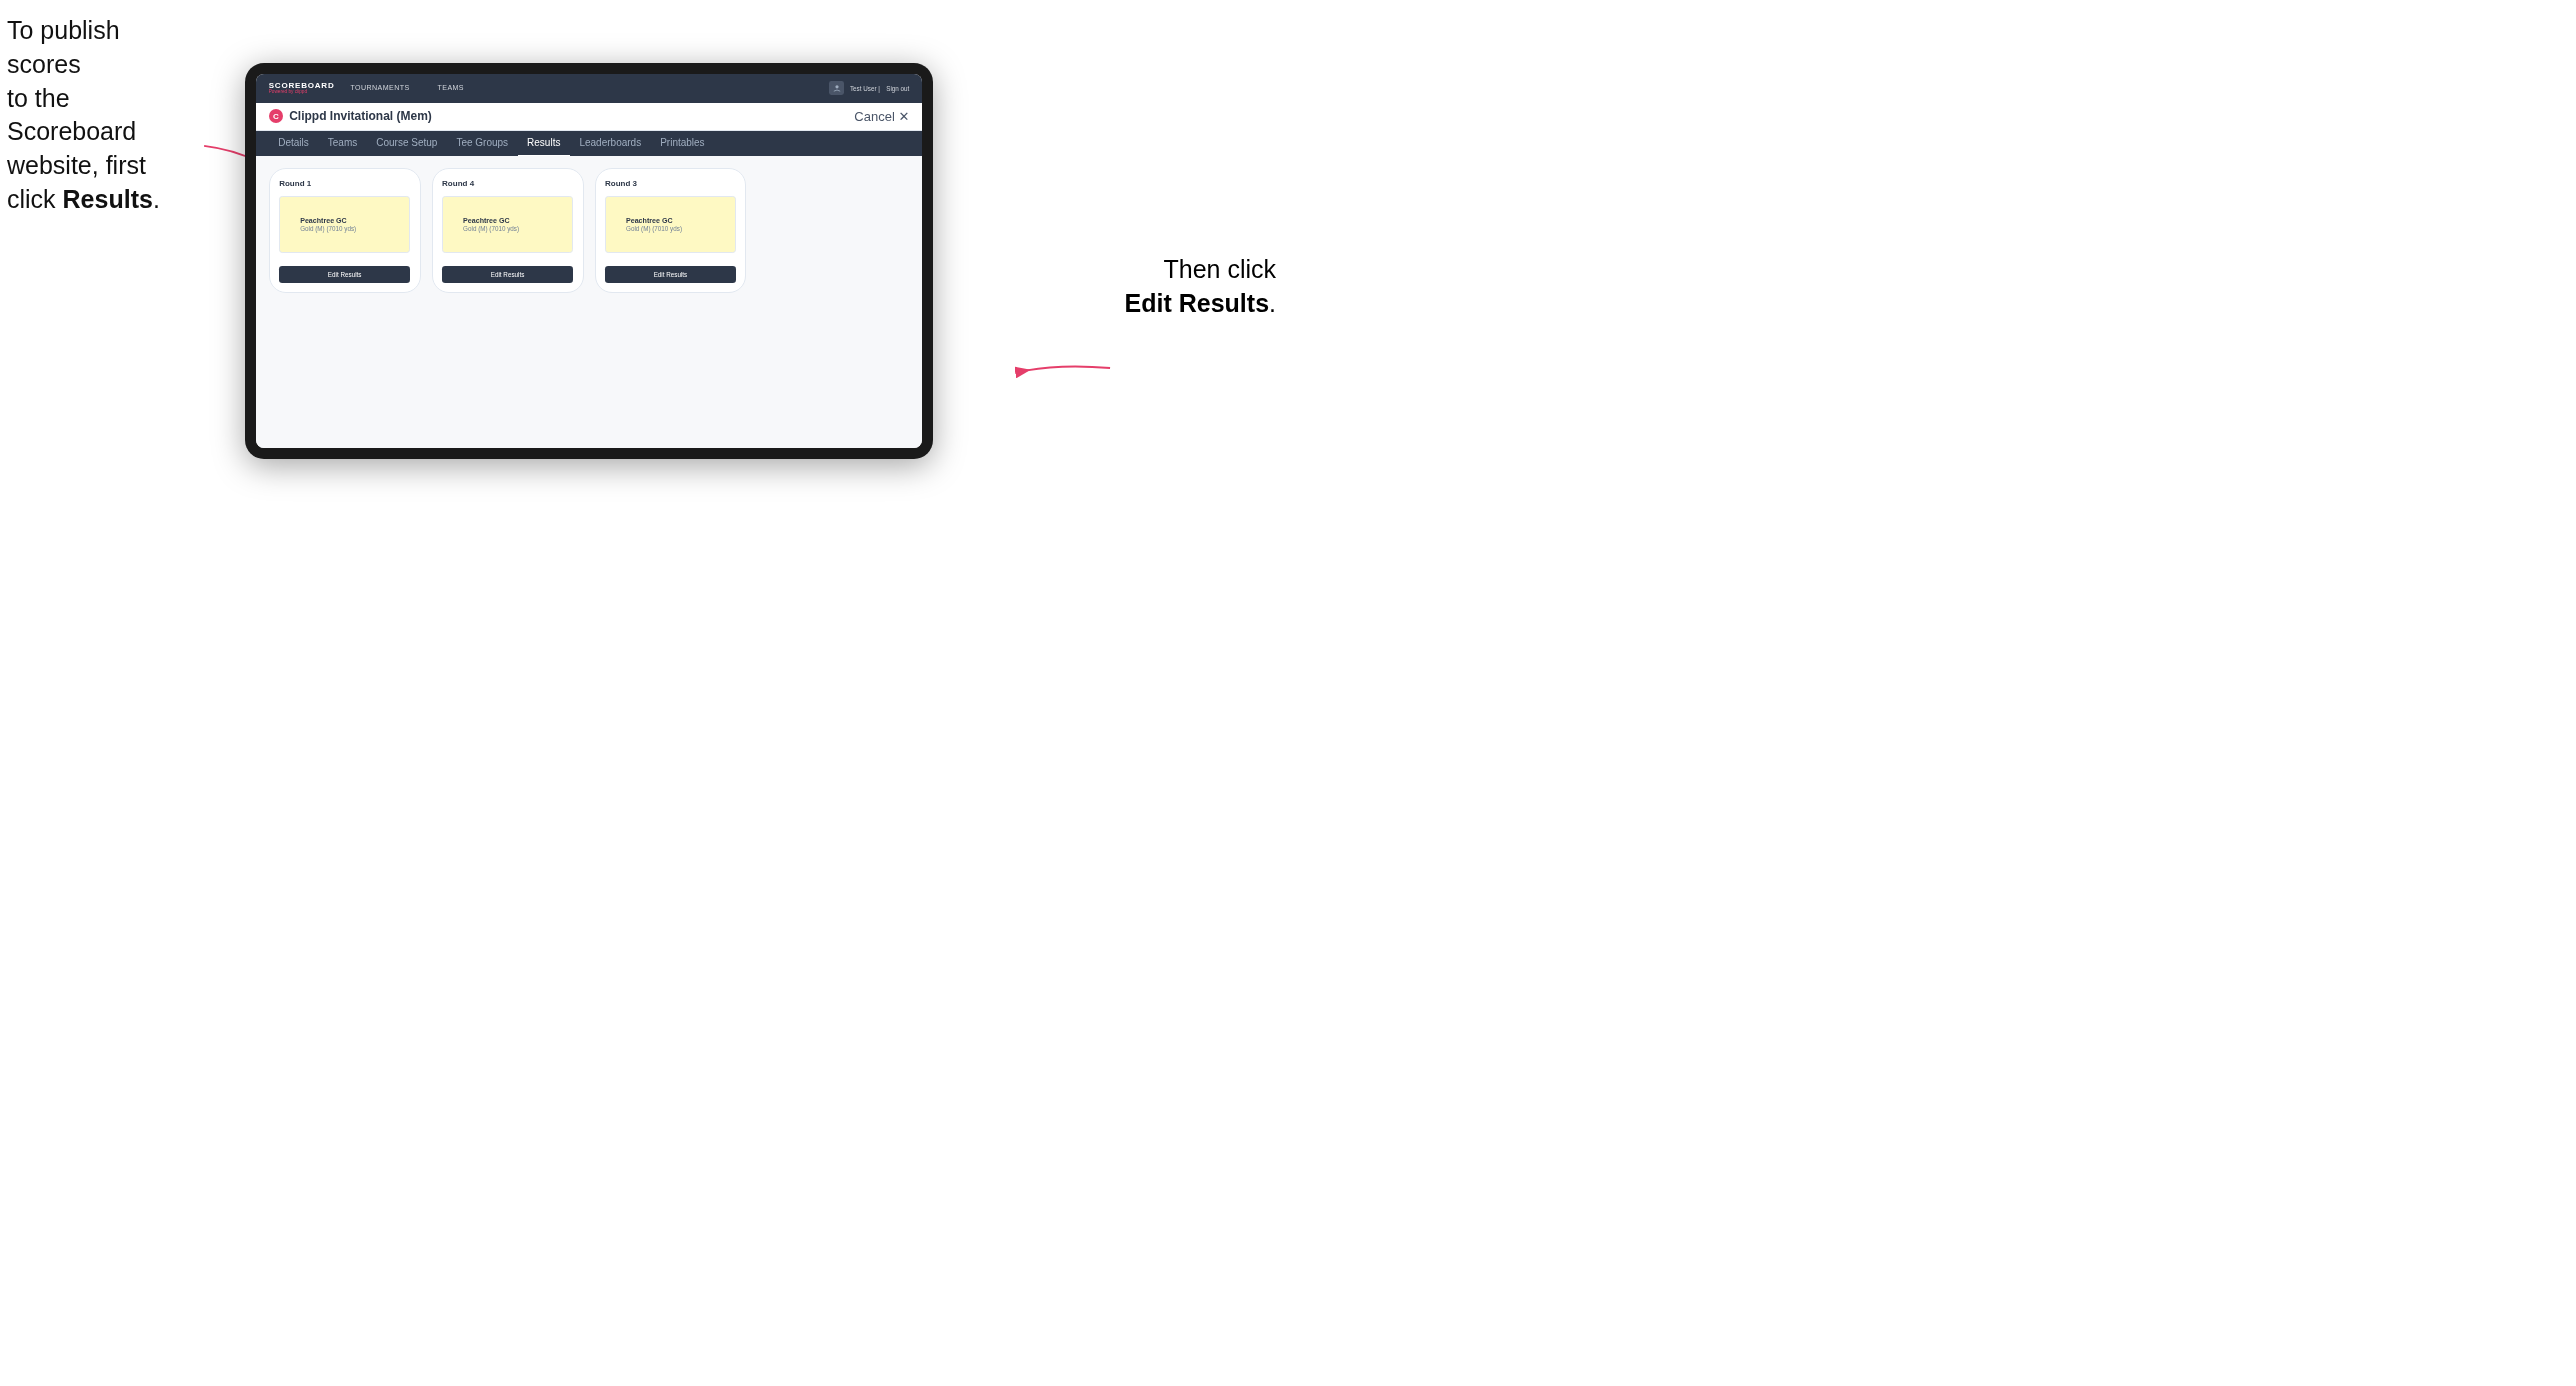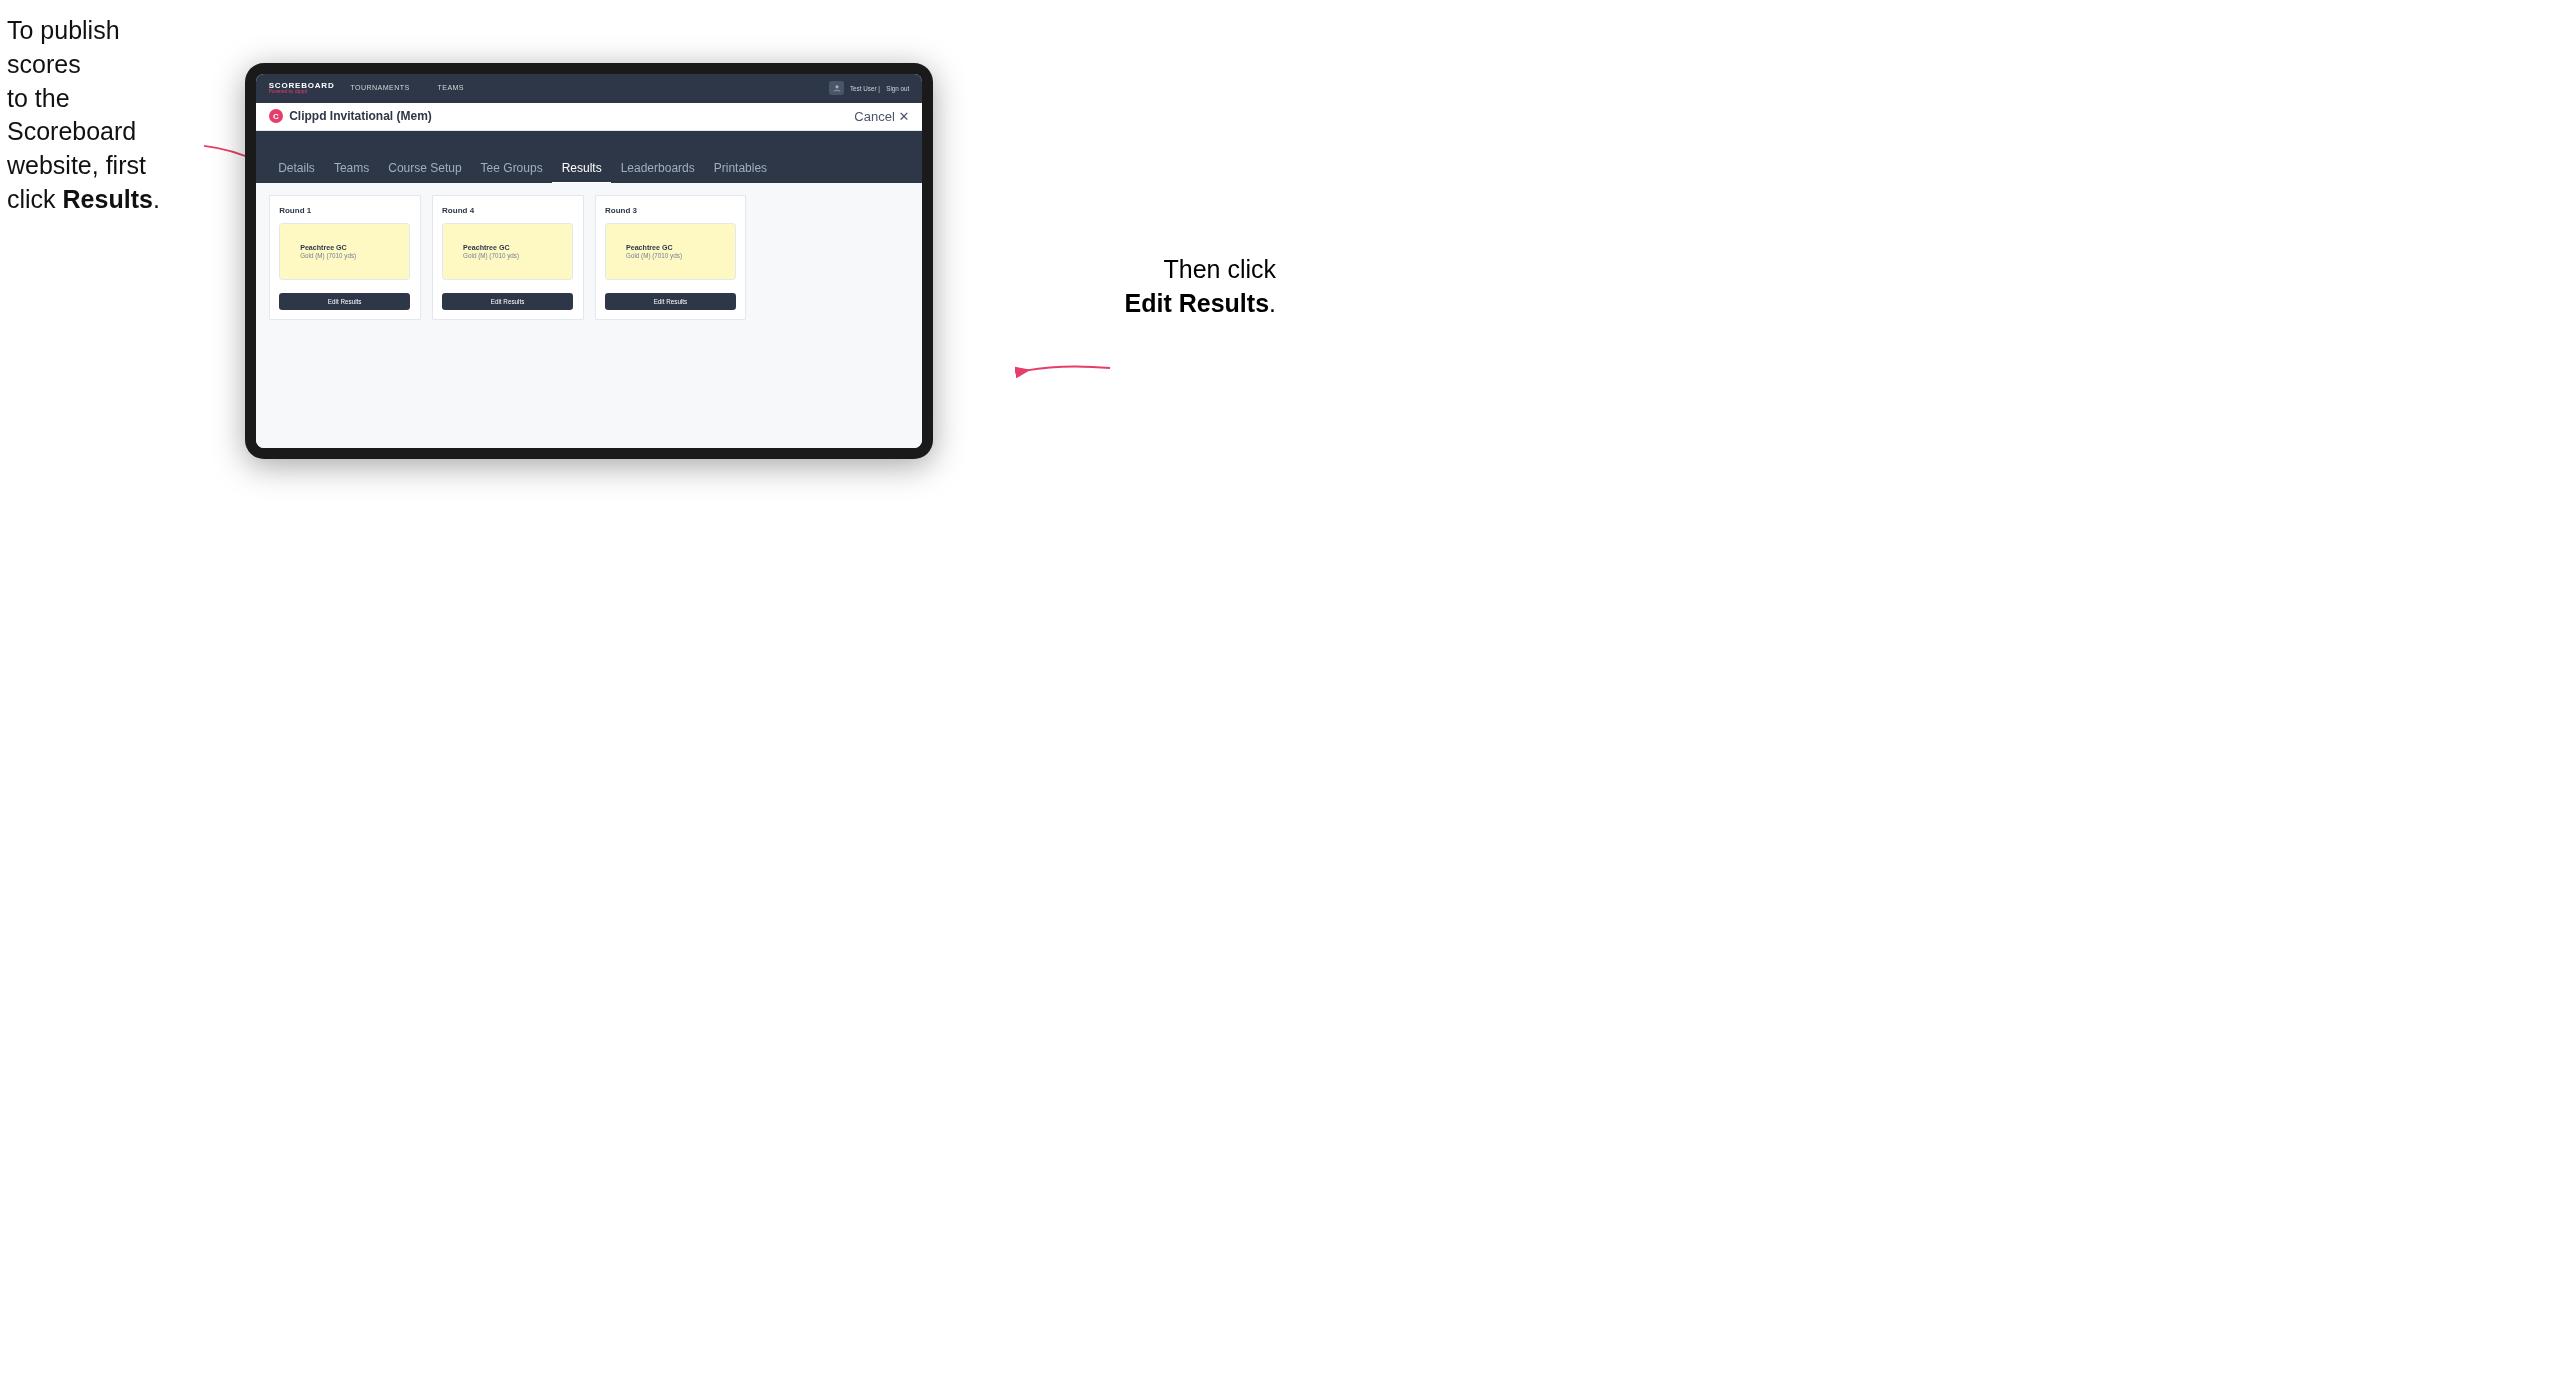--- a/index.html
+++ b/index.html
@@ -168,26 +168,25 @@
 
     
     .tab-bar {
       background: #2d3748;
       display: flex;
       padding: 0 12.7px;
       flex-shrink: 0;
     }
     .tab-item {
       padding: 6.3px 9.5px;
-      font-size: 12px;
+      font-size: 10px;
       color: #a0aec0;
       cursor: pointer;
       border-bottom: 1.6px solid transparent;
       transition: color 0.2s;
-      margin-top: 24px;
     }
     .tab-item.active {
       color: #fff;
       border-bottom: 1.6px solid #fff;
     }
 
     
     .main-content {
       flex: 1;
       padding: 12.7px;
@@ -196,21 +195,21 @@
     }
 
     .rounds-grid {
       display: grid;
       grid-template-columns: repeat(4, 1fr);
       gap: 11px;
     }
 
     .round-card {
       background: #fff;
-      border-radius: 1px;
+      border-radius: 17px;
       padding: 9.5px;
       border: 0.8px solid #e2e8f0;
     }
 
     .round-title {
       font-size: 8px;
       font-weight: 600;
       color: #2d3748;
       margin-bottom: 8px;
     }

